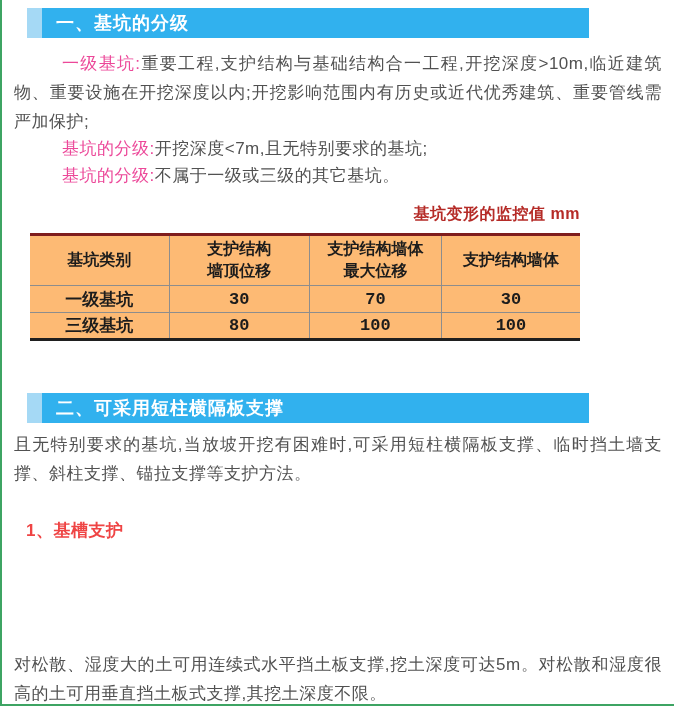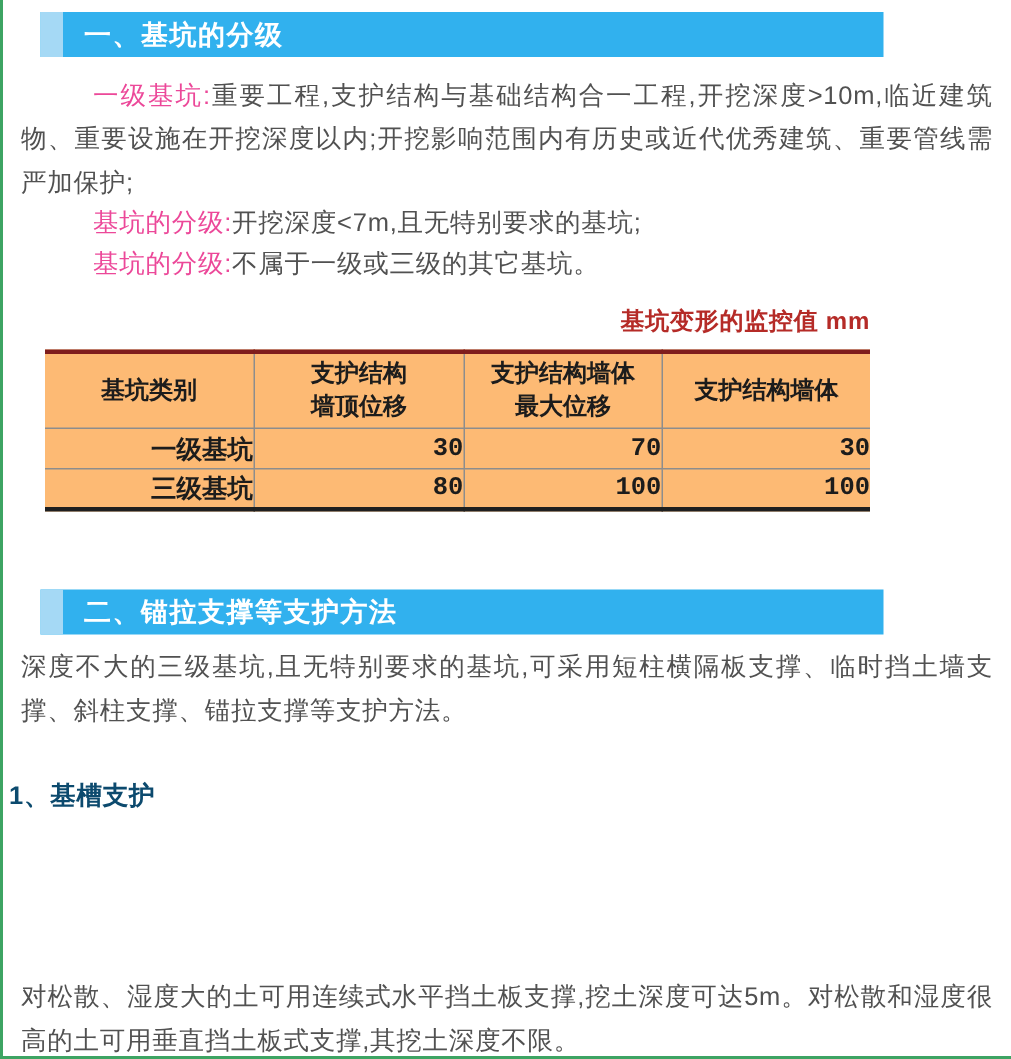--- a/index.html
+++ b/index.html
@@ -42,24 +42,24 @@
     letter-spacing:0.5px;
     text-align:justify;
   }
   .para .label {
     color:#ec4899;
     font-weight:normal;
     margin-left:48px;
   }
   .sub-heading {
     position:absolute;
-    left:4px;
+    left:24px;
     font-size:17px;
     font-weight:bold;
-    color:#0c4a6e;
+    color:#ef4444;
     letter-spacing:0.5px;
   }
   
   .table-title {
     position:absolute;
     left:28px; width:550px;
     text-align:right;
     font-size:16px;
     font-weight:bold;
     color:#b52b27;
@@ -88,21 +88,20 @@
     height:51px;
     font-size:16px;
     font-weight:600;
     white-space:pre-line;
     line-height:22px;
   }
   .monitor-table td {
     height:27px;
     font-size:17px;
     font-weight:bold;
-    text-align:right;
   }
 </style>
 </head>
 <body>
 
 <div class="page">
 
   <div class="section-bar" style="top:8px;">
     <div class="accent"></div>
     <div class="bar-title">一、基坑的分级</div>
@@ -148,22 +147,22 @@
         <td>三级基坑</td>
         <td>80</td>
         <td>100</td>
         <td>100</td>
       </tr>
     </tbody>
   </table>
 
   <div class="section-bar" style="top:393px;">
     <div class="accent"></div>
-    <div class="bar-title">二、锚拉支撑等支护方法</div>
+    <div class="bar-title">二、可采用短柱横隔板支撑</div>
   </div>
 
-  <p class="para" style="top:430px;">深度不大的三级基坑,且无特别要求的基坑,可采用短柱横隔板支撑、临时挡土墙支撑、斜柱支撑、锚拉支撑等支护方法。</p>
+  <p class="para" style="top:430px;">且无特别要求的基坑,当放坡开挖有困难时,可采用短柱横隔板支撑、临时挡土墙支撑、斜柱支撑、锚拉支撑等支护方法。</p>
 
   <div class="sub-heading" style="top:519px;">1、基槽支护</div>
 
   <p class="para" style="top:650px;">对松散、湿度大的土可用连续式水平挡土板支撑,挖土深度可达5m。对松散和湿度很高的土可用垂直挡土板式支撑,其挖土深度不限。</p>
 
 </div>
 
 </body></html>

